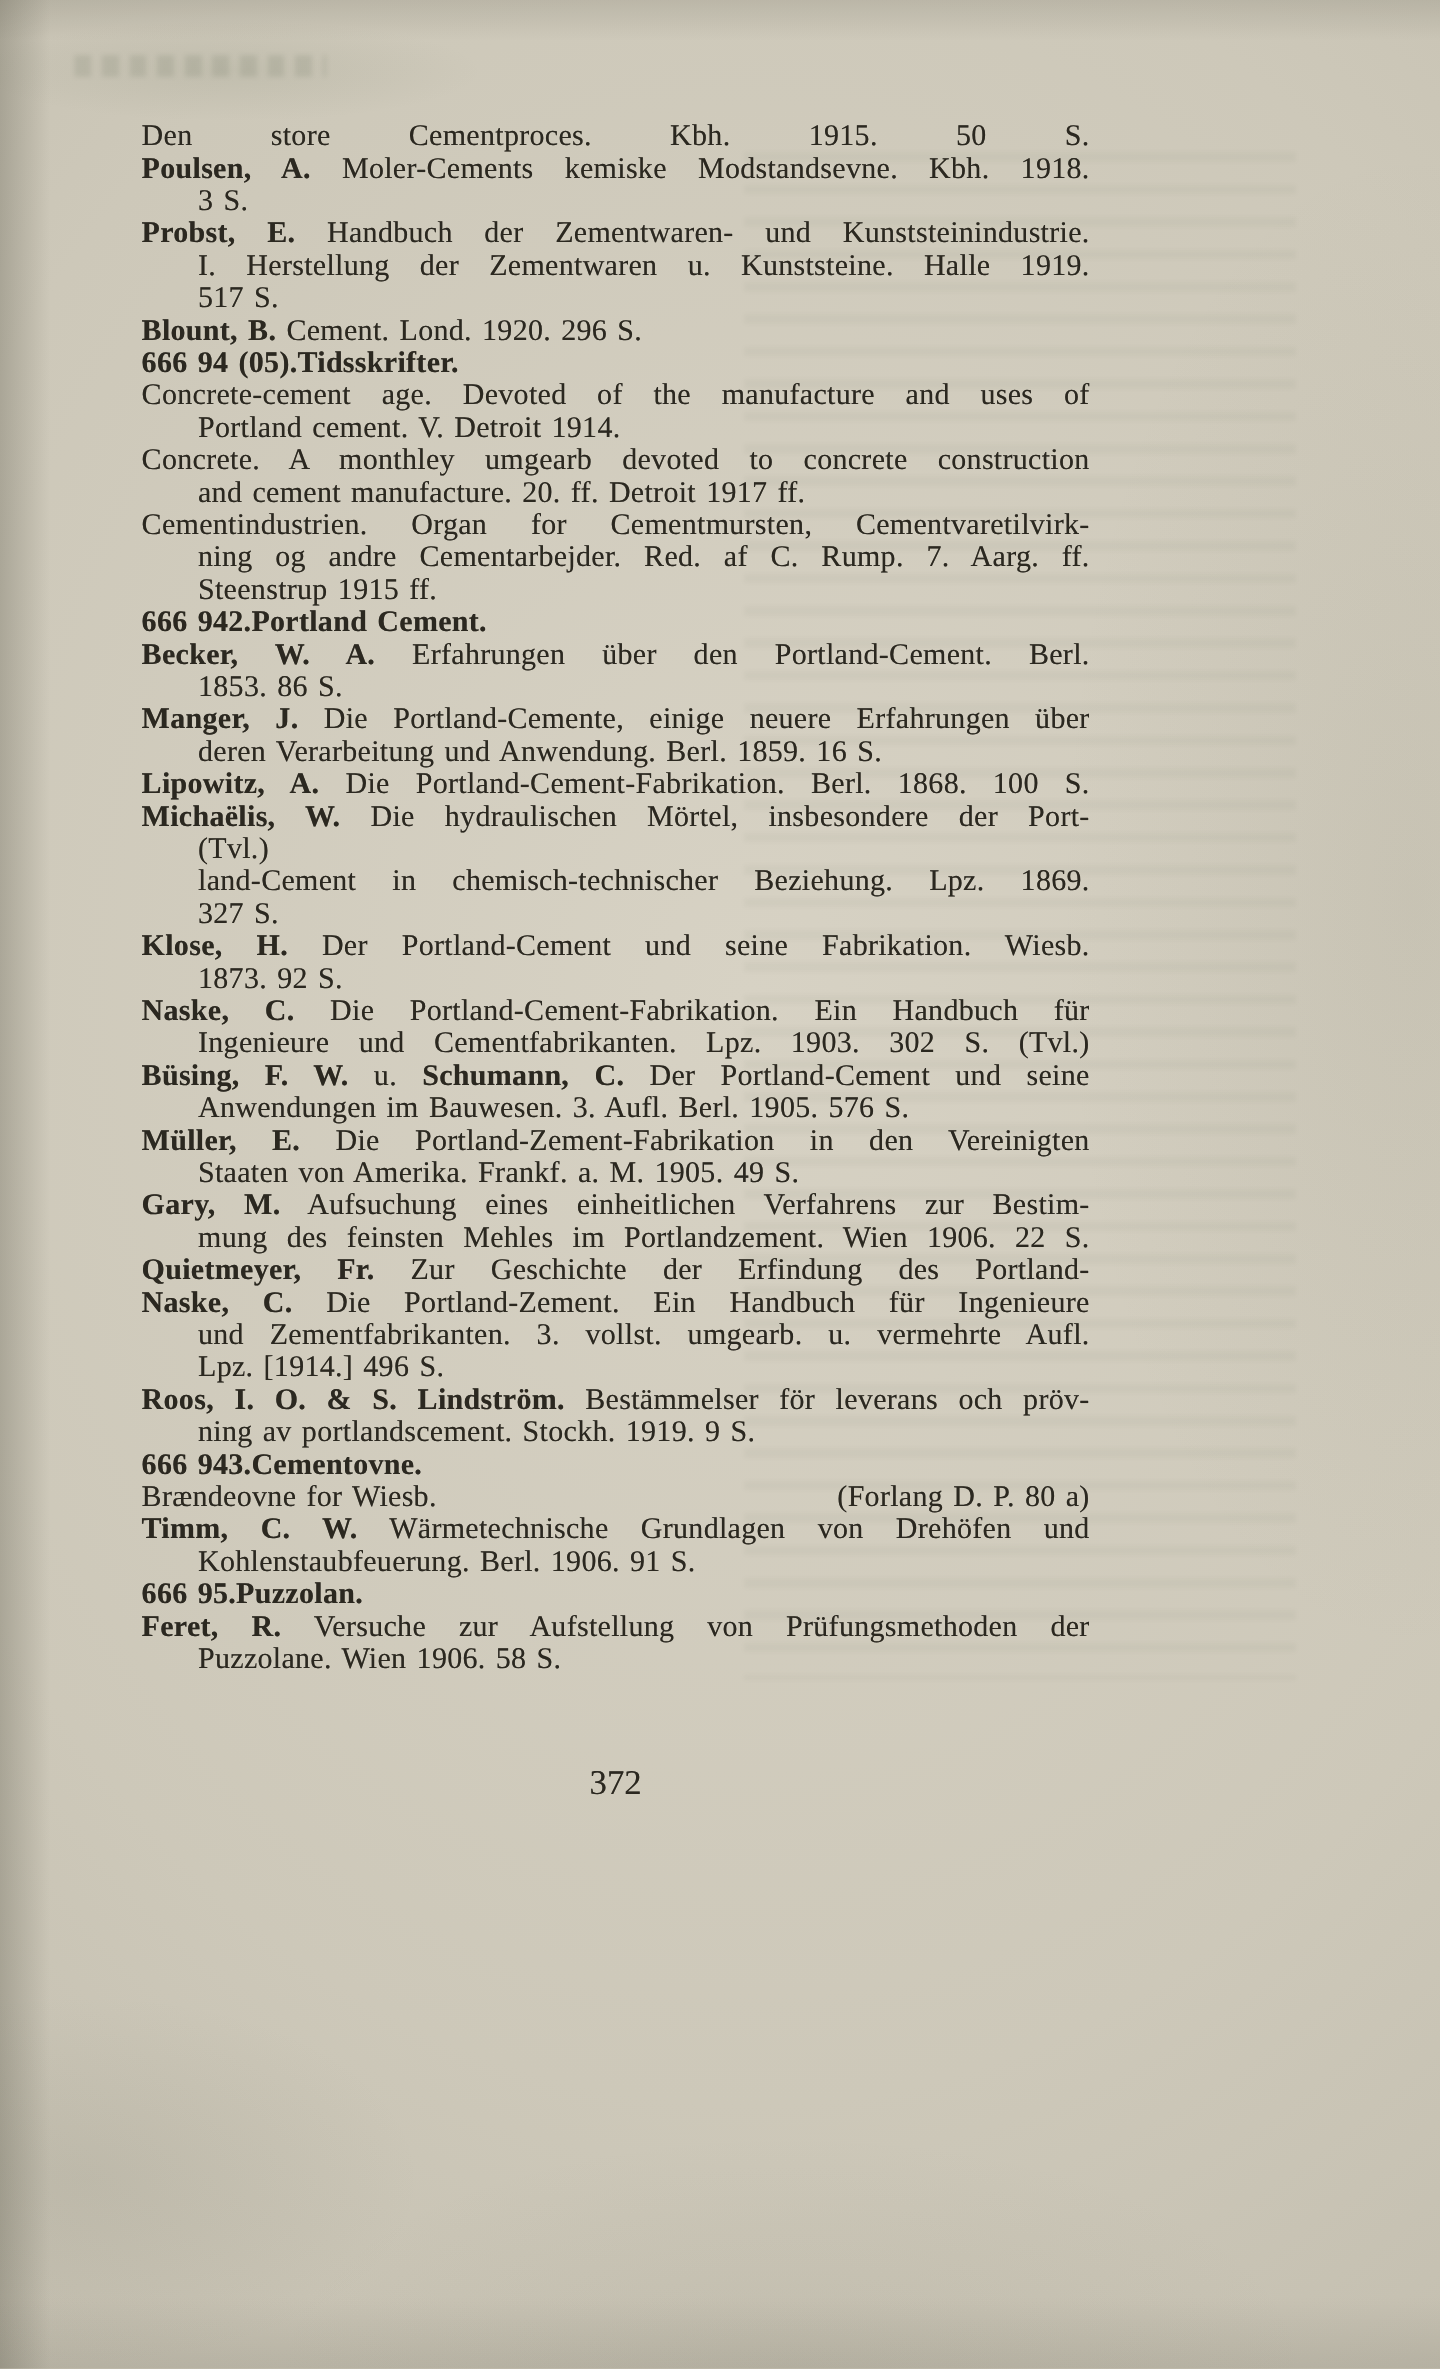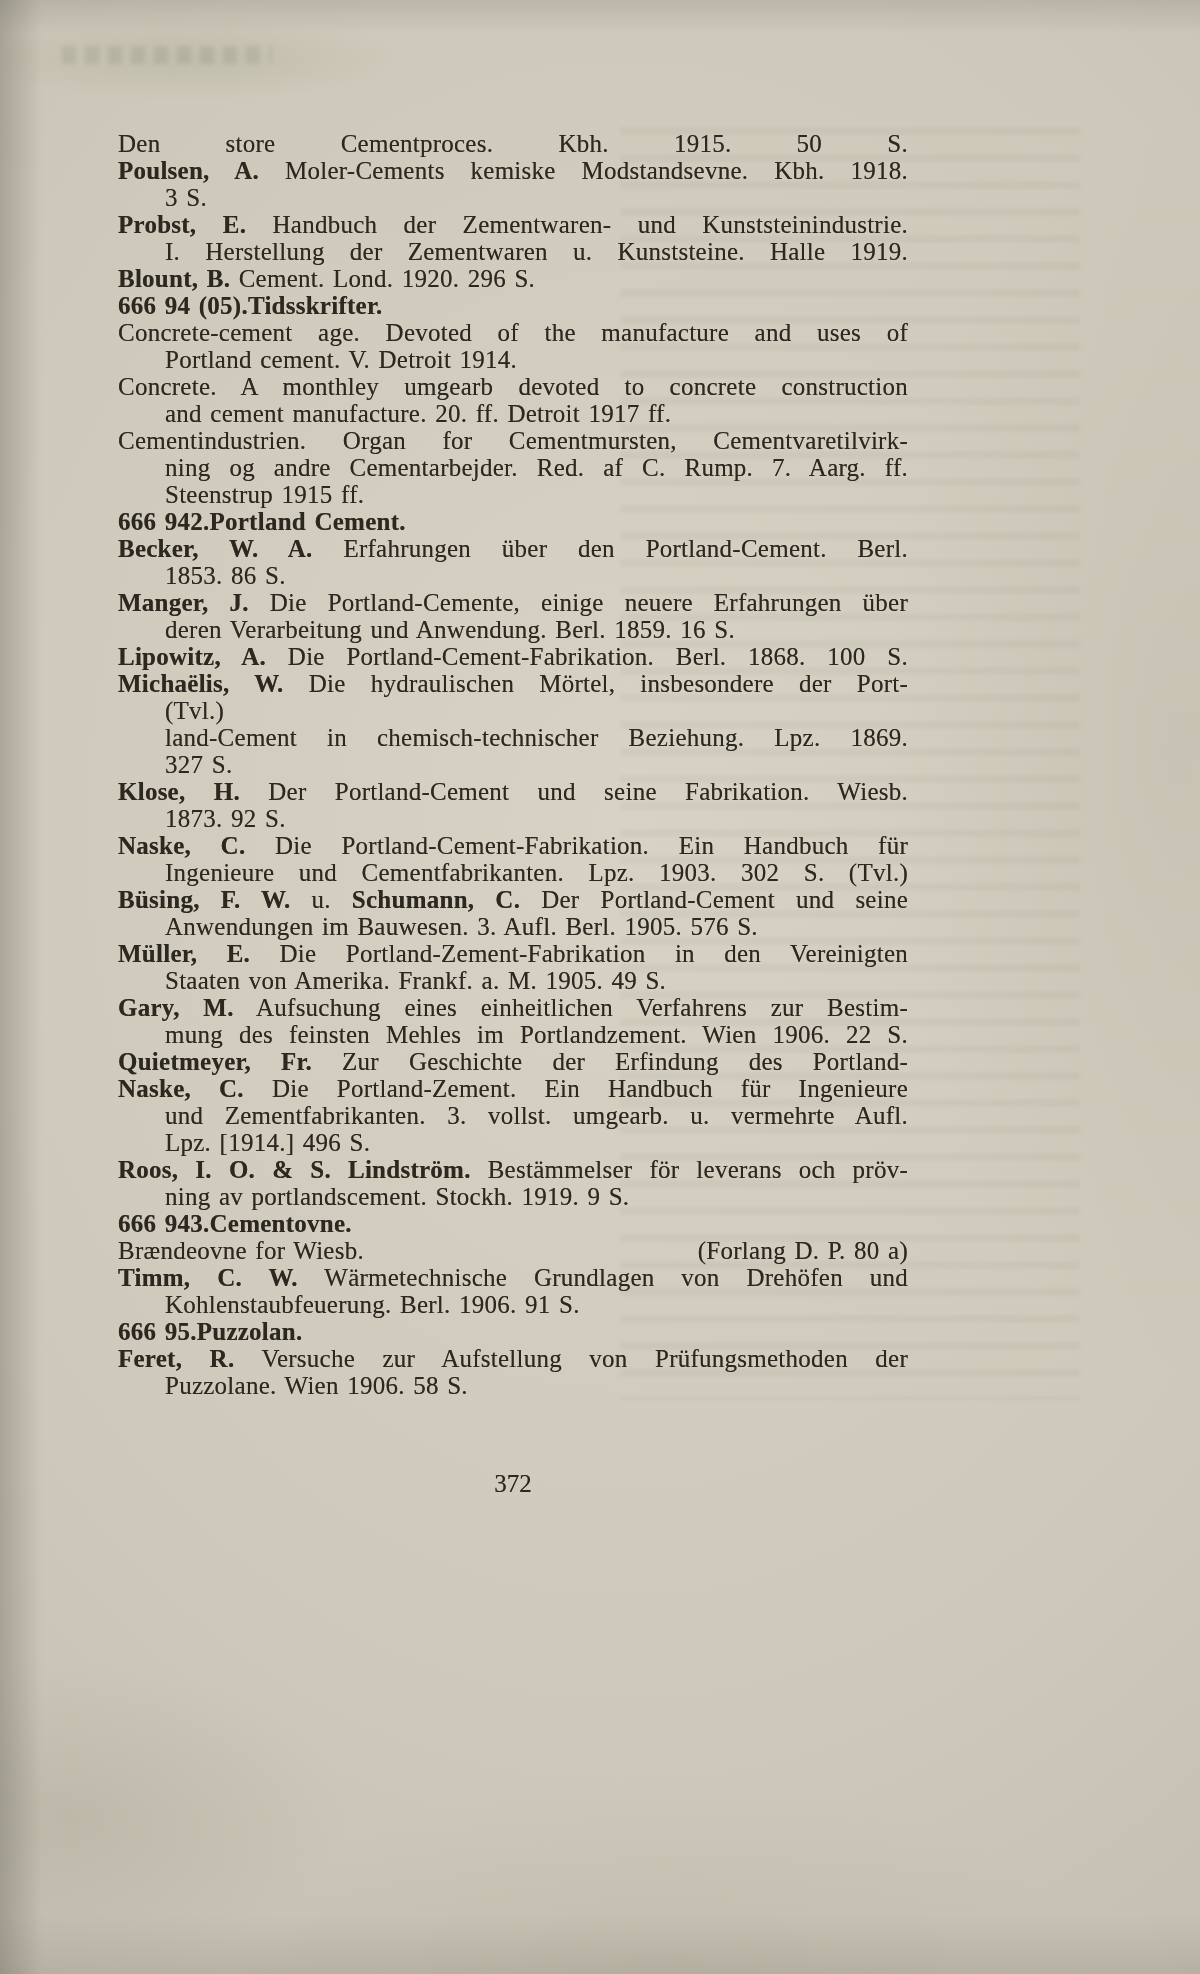--- a/index.html
+++ b/index.html
@@ -51,21 +51,20 @@
   .ghost-header {
     position: absolute; left: 62px; top: 46px; width: 210px; height: 18px;
     opacity: 0.12; filter: blur(2px); pointer-events: none;
     background: repeating-linear-gradient(90deg, #4e5a45 0 14px, transparent 14px 23px);
   }
   .textblock {
     position: absolute;
     left: 118px; top: 100px; width: 790px;
     color: #2b2820;
     text-shadow: 0 0 0.4px rgba(43,40,32,0.55);
-    margin-top: 30px;
   }
   .line {
     font-size: 25px;
     line-height: 27px;
     word-spacing: 0.08em;
     letter-spacing: 0.01em;
     white-space: normal;
   }
   .line .b { font-weight: bold; }
   .line.indent { padding-left: 47px; }
@@ -74,21 +73,21 @@
     display: flex; justify-content: flex-start;
     font-weight: bold;
   }
   .line.split {
     display: flex; justify-content: space-between;
   }
   .pagenum {
     position: absolute;
     left: 118px; width: 790px; top: 1470px;
     text-align: center;
-    font-size: 25px;
+    font-size: 29px;
     color: #2b2820;
     text-shadow: 0 0 0.4px rgba(43,40,32,0.55);
   }
 </style>
 </head>
 <body>
 
 <div class="paper"></div>
 <div class="stains"></div>
 <div class="ghost-bleed"></div>
@@ -96,20 +95,21 @@
 <div class="edge-left"></div>
 <div class="edge-top"></div>
 <div class="edge-bottom"></div>
 
 <div class="textblock">
     <div class="line j"><span>Den store Cementproces. Kbh. 1915. 50 S.</span></div>
     <div class="line j"><span class="b">Poulsen, A.</span><span> Moler-Cements kemiske Modstandsevne. Kbh. 1918.</span></div>
     <div class="line indent"><span>3 S.</span></div>
     <div class="line j"><span class="b">Probst, E.</span><span> Handbuch der Zementwaren- und Kunststeinindustrie.</span></div>
     <div class="line indent j"><span>I. Herstellung der Zementwaren u. Kunststeine. Halle 1919.</span></div>
+    <div class="line indent"><span>517 S.</span></div>
     <div class="line"><span class="b">Blount, B.</span><span> Cement. Lond. 1920. 296 S.</span></div>
     <div class="line heading">
       <span>666 94 (05).</span>
       <span>Tidsskrifter.</span>
     </div>
     <div class="line j"><span>Concrete-cement age. Devoted of the manufacture and uses of</span></div>
     <div class="line indent"><span>Portland cement. V. Detroit 1914.</span></div>
     <div class="line j"><span>Concrete. A monthley umgearb devoted to concrete construction</span></div>
     <div class="line indent"><span>and cement manufacture. 20. ff. Detroit 1917 ff.</span></div>
     <div class="line j"><span>Cementindustrien. Organ for Cementmursten, Cementvaretilvirk-</span></div>

